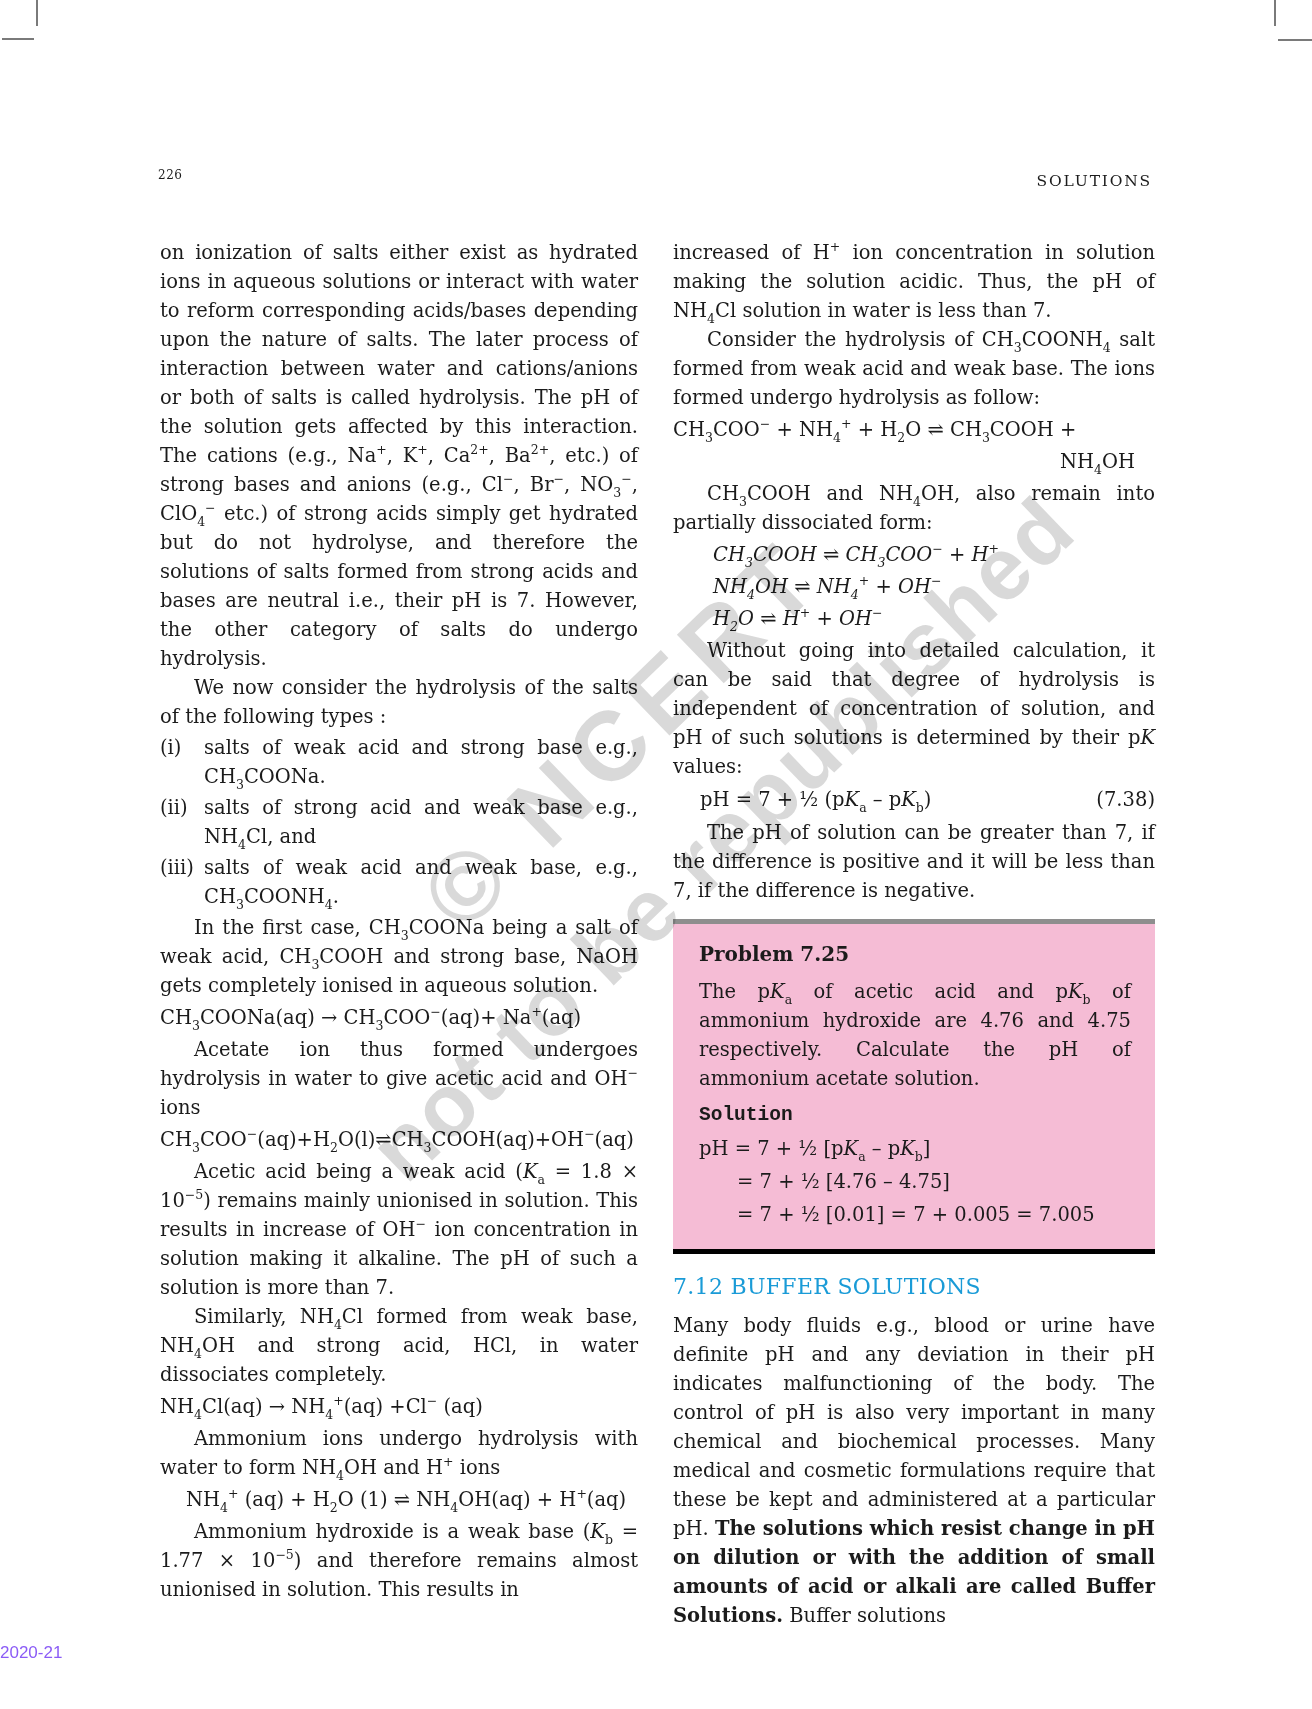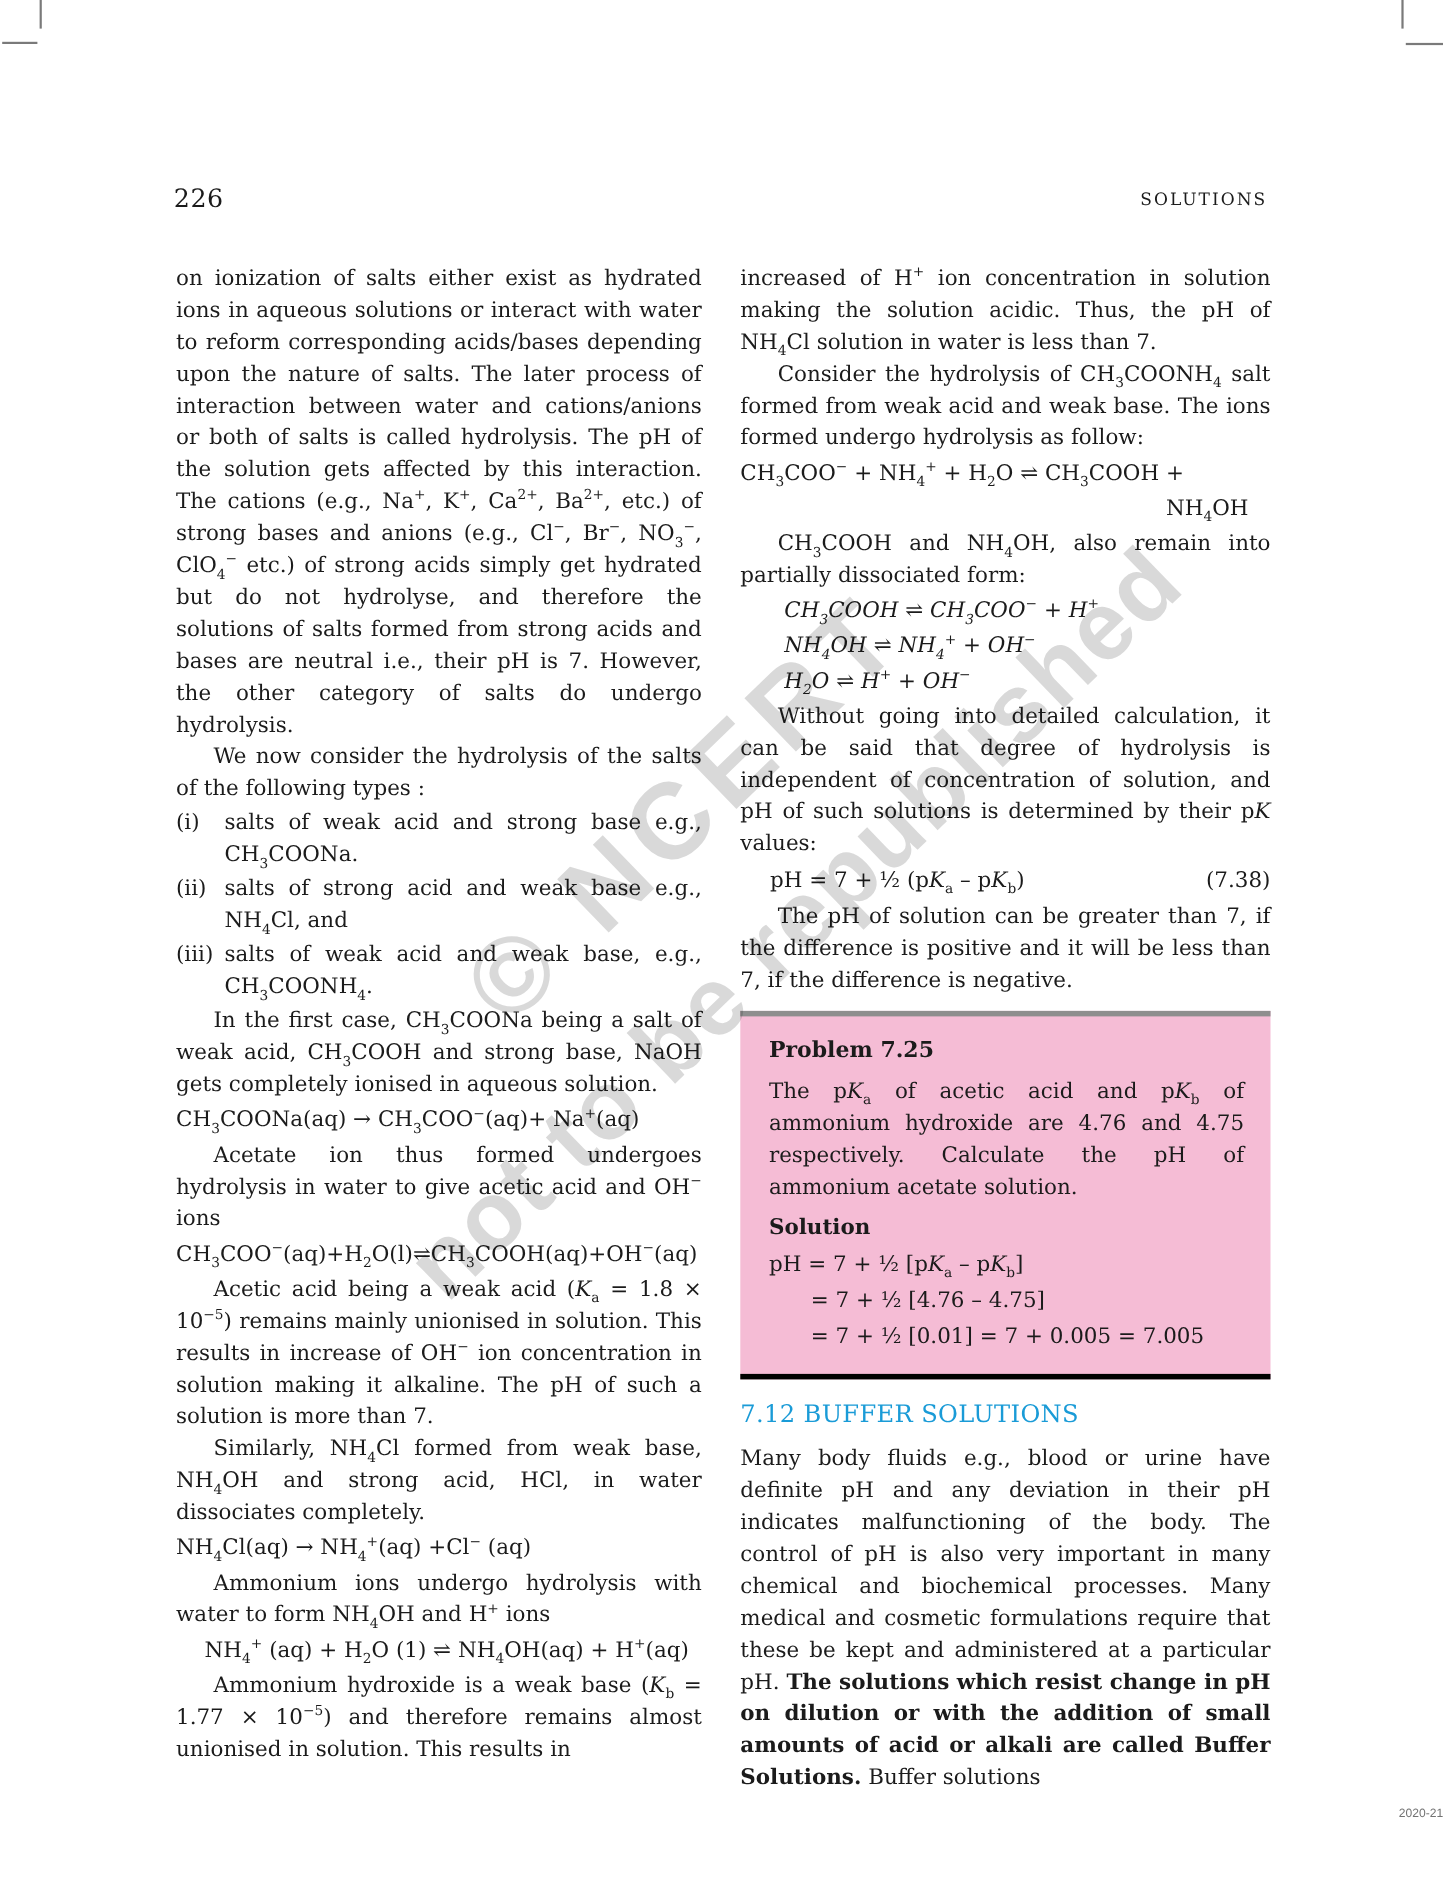--- a/index.html
+++ b/index.html
@@ -11,21 +11,21 @@
   .page { position:absolute; inset:0; overflow:hidden; }
 
   
   .crop { position:absolute; background:#7a7a7a; }
   .crop-tl-v { left:36px; top:0; width:2px; height:26px; }
   .crop-tl-h { left:2px; top:38px; width:32px; height:2px; }
   .crop-tr-v { left:1274px; top:0; width:2px; height:26px; }
   .crop-tr-h { left:1278px; top:39px; width:34px; height:2px; }
 
   .page-number {
-    position:absolute; left:158px; top:168px; font-size:23px; letter-spacing:0.5px;
+    position:absolute; left:158px; top:168px; font-size:12px; letter-spacing:0.5px;
   }
   .running-head {
     position:absolute; right:160px; top:172px; font-size:15.5px; letter-spacing:1.8px;
   }
 
   .col { position:absolute; top:238px; font-size:19.5px; line-height:29px; z-index:1; }
   .col-left  { left:160px; width:478px; }
   .col-right { left:673px; width:482px; }
 
   .para { text-align:justify; margin:0; }
@@ -44,41 +44,41 @@
   sub, sup { font-size:12.5px; line-height:0; vertical-align:baseline; position:relative; }
   sub { top:6px; }
   sup { top:-8px; }
 
   .problem-box {
     background:#f5bcd5; border-top:5px solid #8e8e8e; border-bottom:5px solid #000000;
     margin:14px 0 18px; padding:16px 24px 16px 26px;
   }
   .problem-title { font-weight:bold; font-size:20px; margin-bottom:8px; }
   .problem-body { text-align:justify; }
-  .solution-label { font-weight:bold; margin-top:8px; margin-bottom:4px; }
+  .solution-label { font-weight:bold; margin-top:8px; margin-bottom:4px;font-family:Liberation Mono, monospace; }
   .sol-line { margin:4px 0; white-space:nowrap; }
   .sol-ind { padding-left:38px; }
 
   .section-heading {
     color:#1a9bd7; font-weight:normal; font-size:22px; margin:14px 0 10px; letter-spacing:0.3px;
   }
 
   .watermark {
     position:absolute; left:110px; top:640px; width:1120px; z-index:2;
     transform:rotate(-44deg); transform-origin:50% 50%;
     text-align:center; white-space:nowrap; pointer-events:none;
     font-family:"Liberation Sans","DejaVu Sans",sans-serif; font-weight:bold;
     color:rgba(128,128,128,0.30); mix-blend-mode:multiply;
   }
   .wm1 { font-size:98px; letter-spacing:10px; line-height:150px; }
   .wm2 { font-size:88px; letter-spacing:2px; line-height:140px; }
 
   .footer {
-    position:absolute; left:0; right:0; top:1643px; text-align:right;
-    font-family:"Liberation Sans","DejaVu Sans",sans-serif; font-size:11px; color:#737373;
+    position:absolute; left:0; right:0; top:1643px; text-align:left;
+    font-family:"Liberation Sans","DejaVu Sans",sans-serif; font-size:17px; color:#8b5cf6;
   }
 </style>
 </head>
 <body>
 
 <div class="page">
   <div class="crop crop-tl-v"></div>
   <div class="crop crop-tl-h"></div>
   <div class="crop crop-tr-v"></div>
   <div class="crop crop-tr-h"></div>

